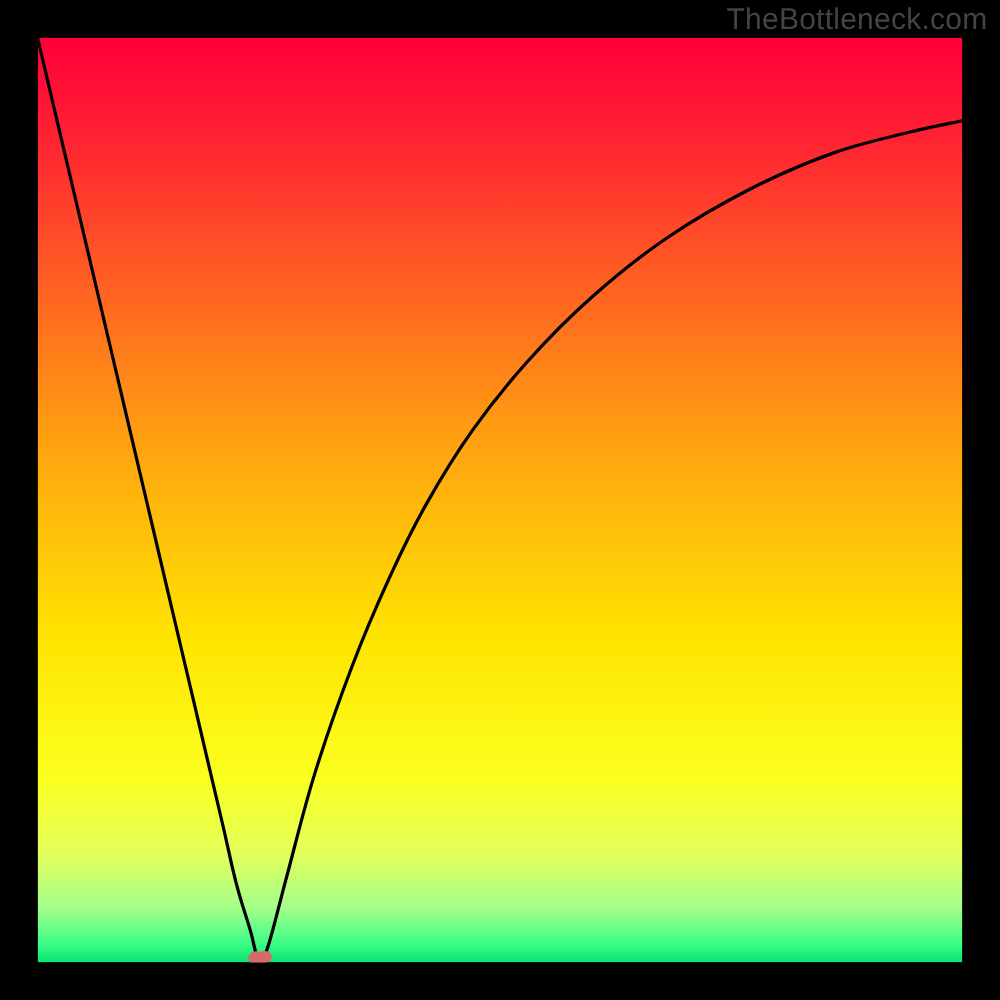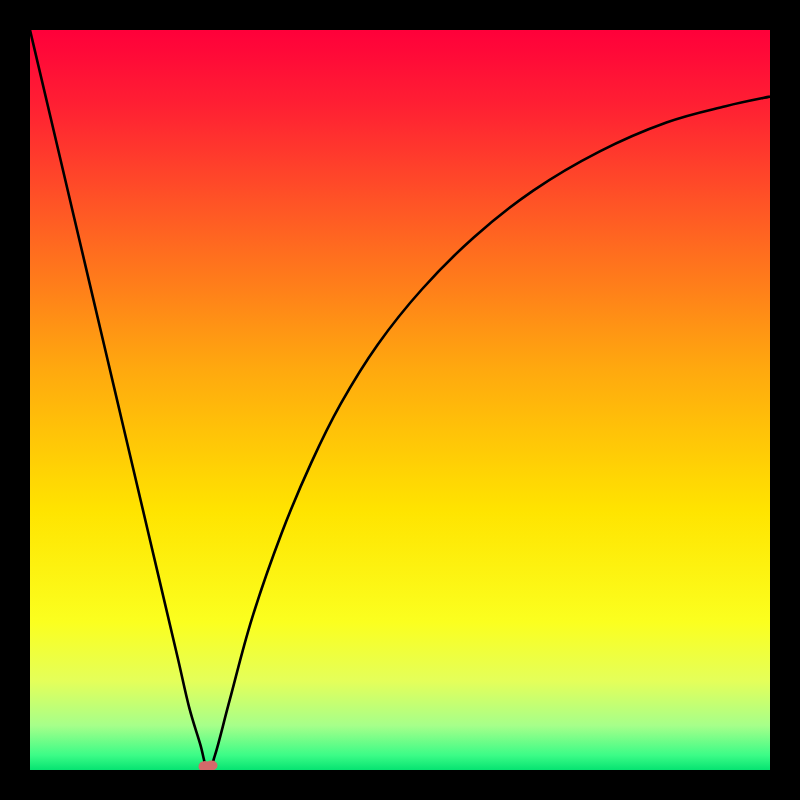--- a/index.html
+++ b/index.html
@@ -55,20 +55,21 @@
   }
   .marker svg {
     display: block;
   }
 </style>
 </head>
 <body>
 
 <div class="outer">
 
+  <div class="watermark">TheBottleneck.com</div>
 
   <div class="plot-area">
 
     <svg class="gradient-bg" viewBox="0 0 740 740" preserveAspectRatio="none">
       <defs>
         <linearGradient id="bg-grad" x1="0" y1="0" x2="0" y2="1">
             <stop offset="0%" stop-color="#ff003a"></stop>
             <stop offset="10%" stop-color="#ff1f33"></stop>
             <stop offset="25%" stop-color="#ff5a24"></stop>
             <stop offset="45%" stop-color="#ffa60f"></stop>

